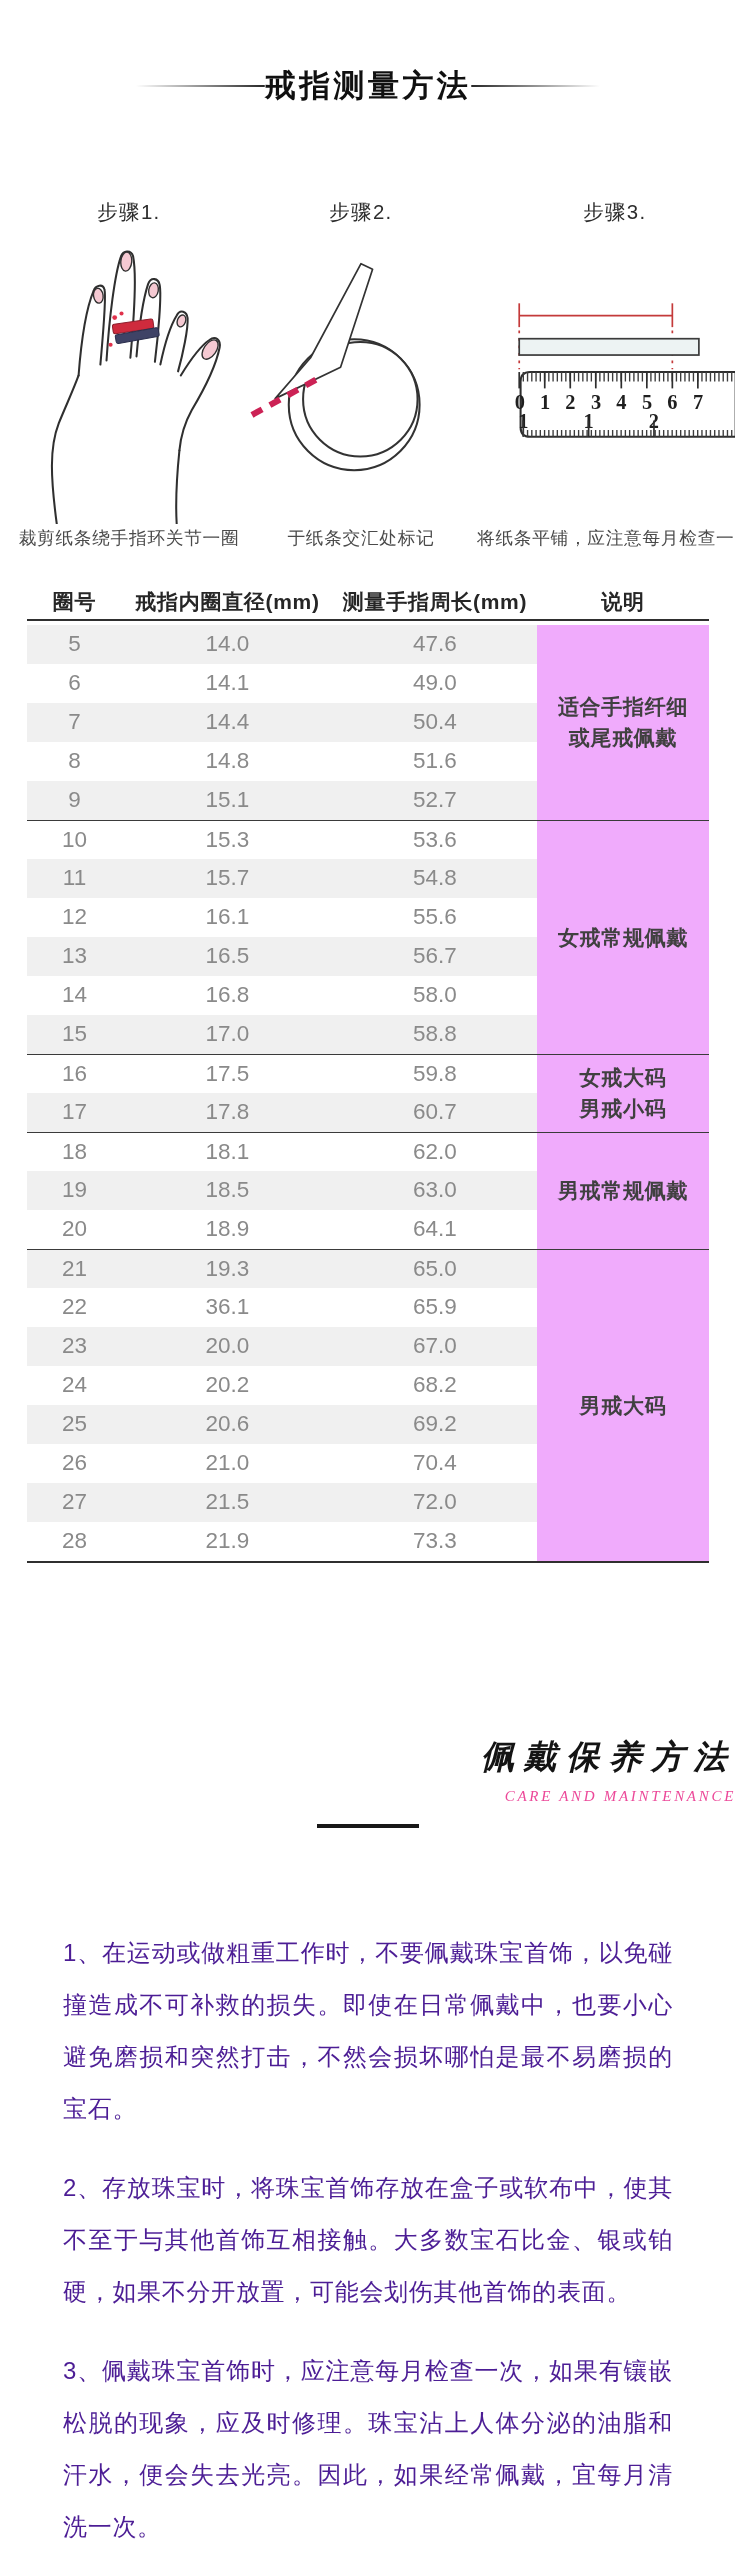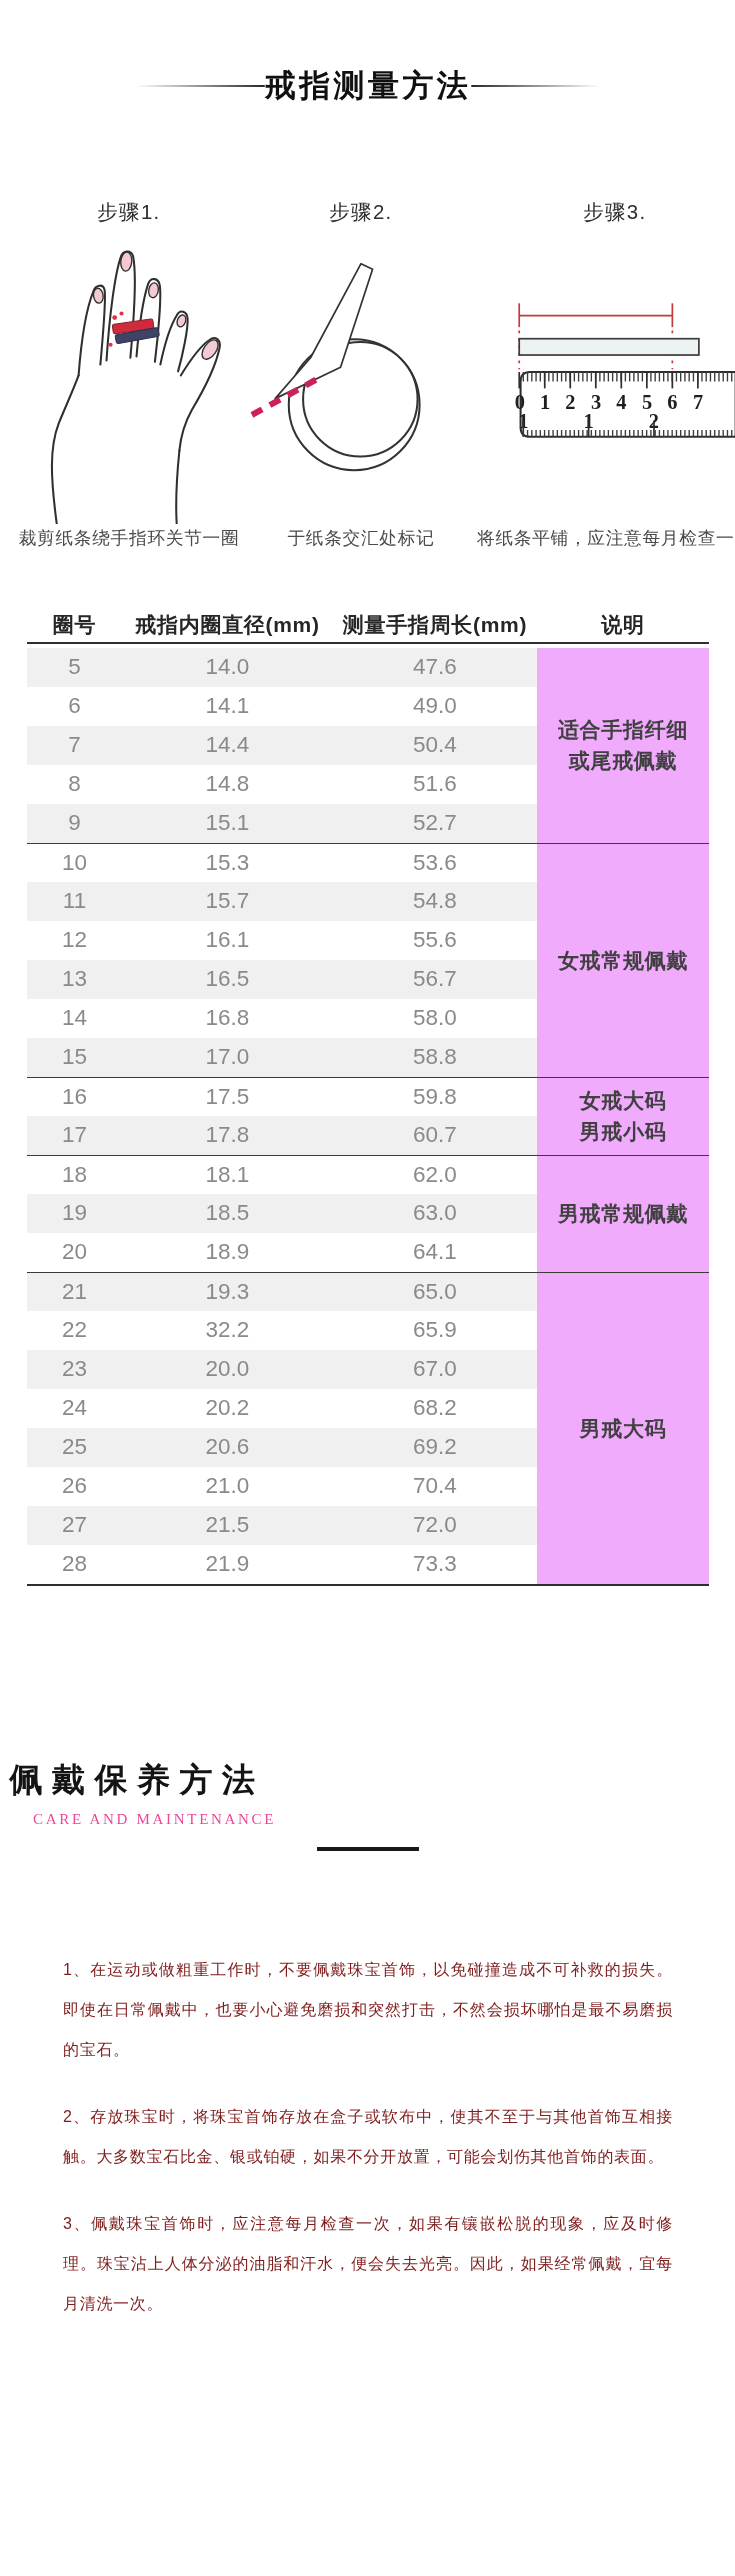--- a/index.html
+++ b/index.html
@@ -23,21 +23,21 @@
   
   .steps-row{
     margin-top:91px; display:grid; grid-template-columns:1fr 1fr 1fr; padding:0 13px;
   }
   .step{ text-align:center; }
   .step-label{ font-size:20.4px; color:#2d2d2d; letter-spacing:1.4px; margin-bottom:5.4px; }
   .illus{ display:block; margin:0 auto; }
   .step-caption{ font-size:17.7px; color:#4a4a4a; letter-spacing:0.7px; margin-top:1.4px; white-space:nowrap; }
   
   .size-table{
-    margin:59px 27px 0; display:grid;
+    margin:36px 27px 0; display:grid;
     grid-template-columns:95px 211px 204px 1fr;
     grid-auto-rows:39px;
   }
   .th{
     height:35px; display:flex; align-items:center; justify-content:center;
     font-size:21px; font-weight:700; color:#262626; letter-spacing:0.7px;
     border-bottom:2.7px solid #2f2f2f;
   }
   .td{
     display:flex; align-items:center; justify-content:center;
@@ -45,33 +45,33 @@
   }
   .td.shaded{ background:#f0f0f0; }
   .note{
     display:flex; flex-direction:column; align-items:center; justify-content:center;
     font-size:21px; font-weight:700; color:#404040; line-height:31px; text-align:center;
     background:#f0abfc; letter-spacing:0.7px;
   }
   .gsep{ border-top:1.4px solid #3a3a3a; }
   .tbot{ grid-column:1 / -1; border-top:2px solid #2f2f2f; height:0; }
   
-  .care-section{ margin-top:135px; text-align:left; }
+  .care-section{ margin-top:135px; text-align:right;font-style:italic; }
   .care-title{
     font-family:"Liberation Serif","DejaVu Serif",serif;
     font-size:33px; font-weight:600; color:#141414; letter-spacing:9.5px; text-indent:9.5px;
   }
   .care-subtitle{
     font-family:"Liberation Serif","DejaVu Serif",serif;
     font-size:15px; color:#ec4899; letter-spacing:2.7px; margin-top:8.2px;margin-left:33px;
   }
   .care-bar{ width:102px; height:4.1px; background:#181818; margin:19px auto 0; }
   .care-paragraphs{ margin:99px 63px 0; text-align:justify; text-justify:inter-character; }
   .care-paragraphs p{
-    font-size:16px; line-height:40px; color:#7f1d1d; letter-spacing:0.7px;
+    font-size:24px; line-height:52px; color:#4c1d95; letter-spacing:0.7px;
   }
   .care-paragraphs p + p{ margin-top:27px; }
 </style>
 </head>
 <body>
 
 <div class="measure-title-row">
   <div class="deco-line left"></div>
   <div class="measure-title">戒指测量方法</div>
   <div class="deco-line right"></div>
@@ -253,21 +253,21 @@
     <div class="td">20</div>
     <div class="td">18.9</div>
     <div class="td">64.1</div>
     <div class="td shaded gsep">21</div>
     <div class="td shaded gsep">19.3</div>
     <div class="td shaded gsep">65.0</div>
     <div class="note gsep" style="grid-area: span 8 / 4;">
       <div class="">男戒大码</div>
     </div>
     <div class="td">22</div>
-    <div class="td">32.2</div>
+    <div class="td">36.1</div>
     <div class="td">65.9</div>
     <div class="td shaded">23</div>
     <div class="td shaded">20.0</div>
     <div class="td shaded">67.0</div>
     <div class="td">24</div>
     <div class="td">20.2</div>
     <div class="td">68.2</div>
     <div class="td shaded">25</div>
     <div class="td shaded">20.6</div>
     <div class="td shaded">69.2</div>

